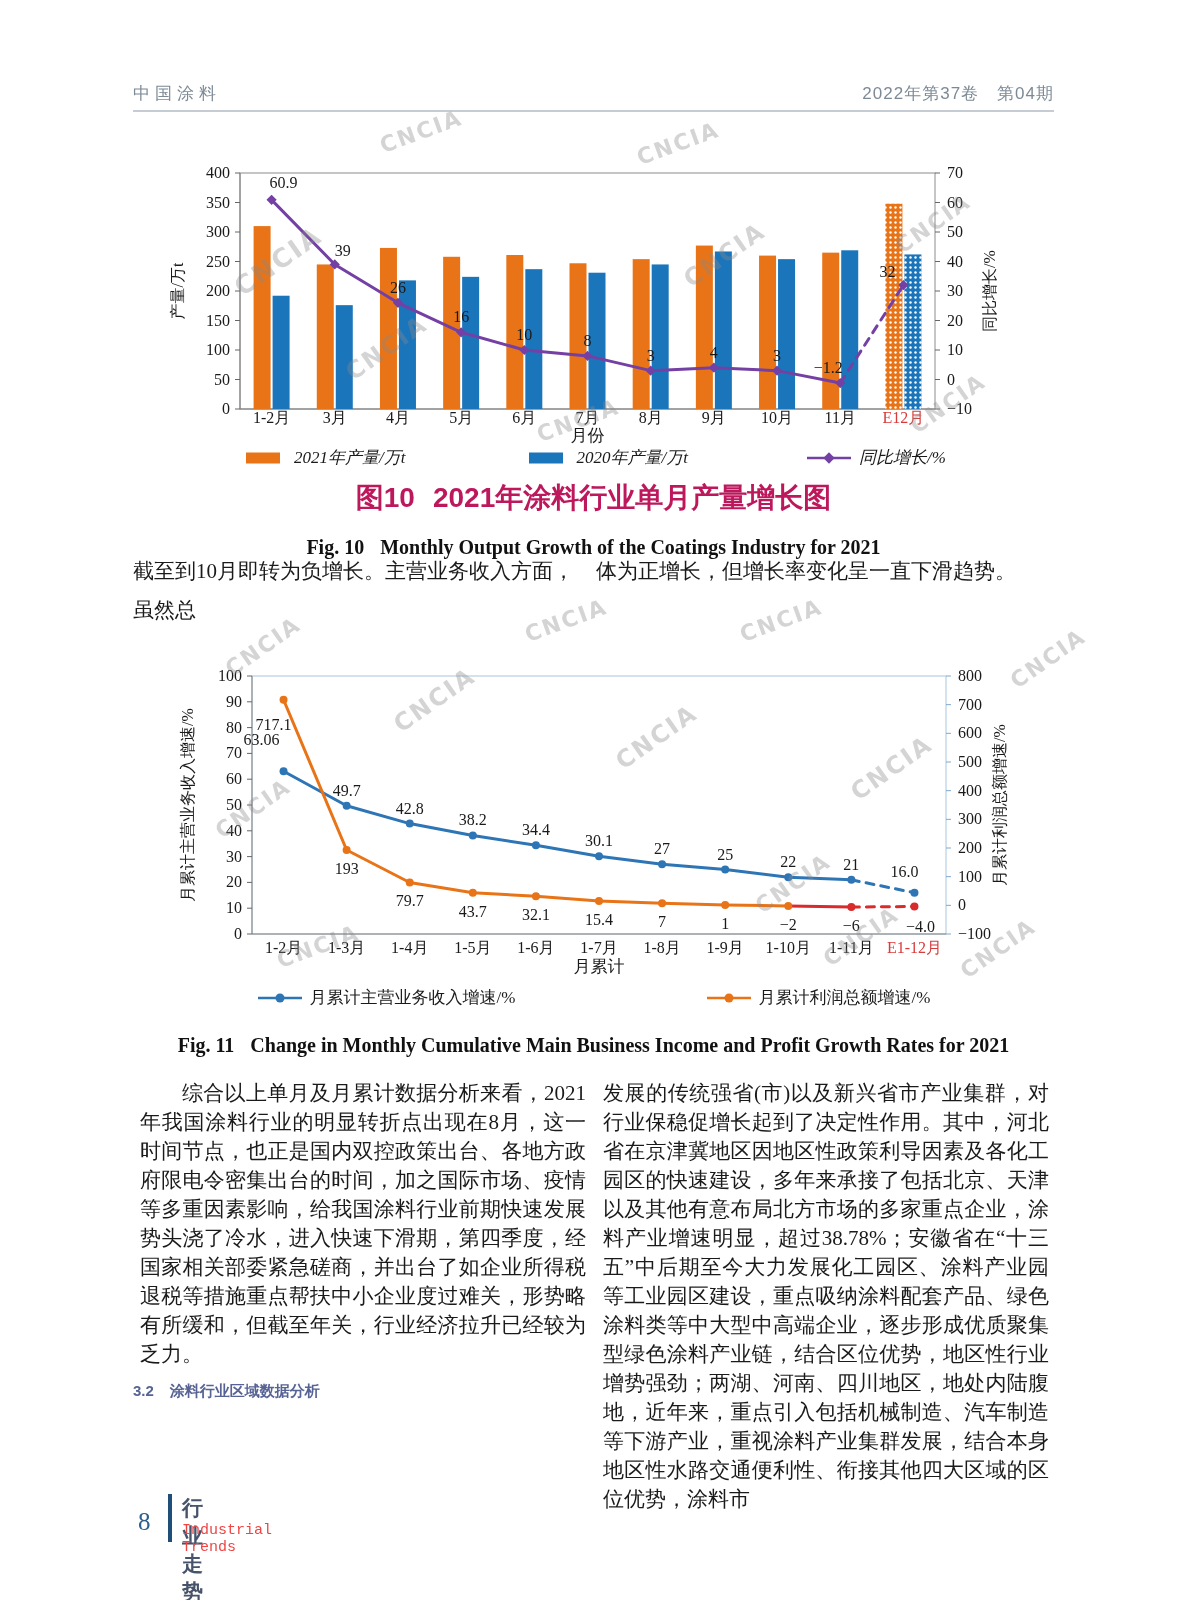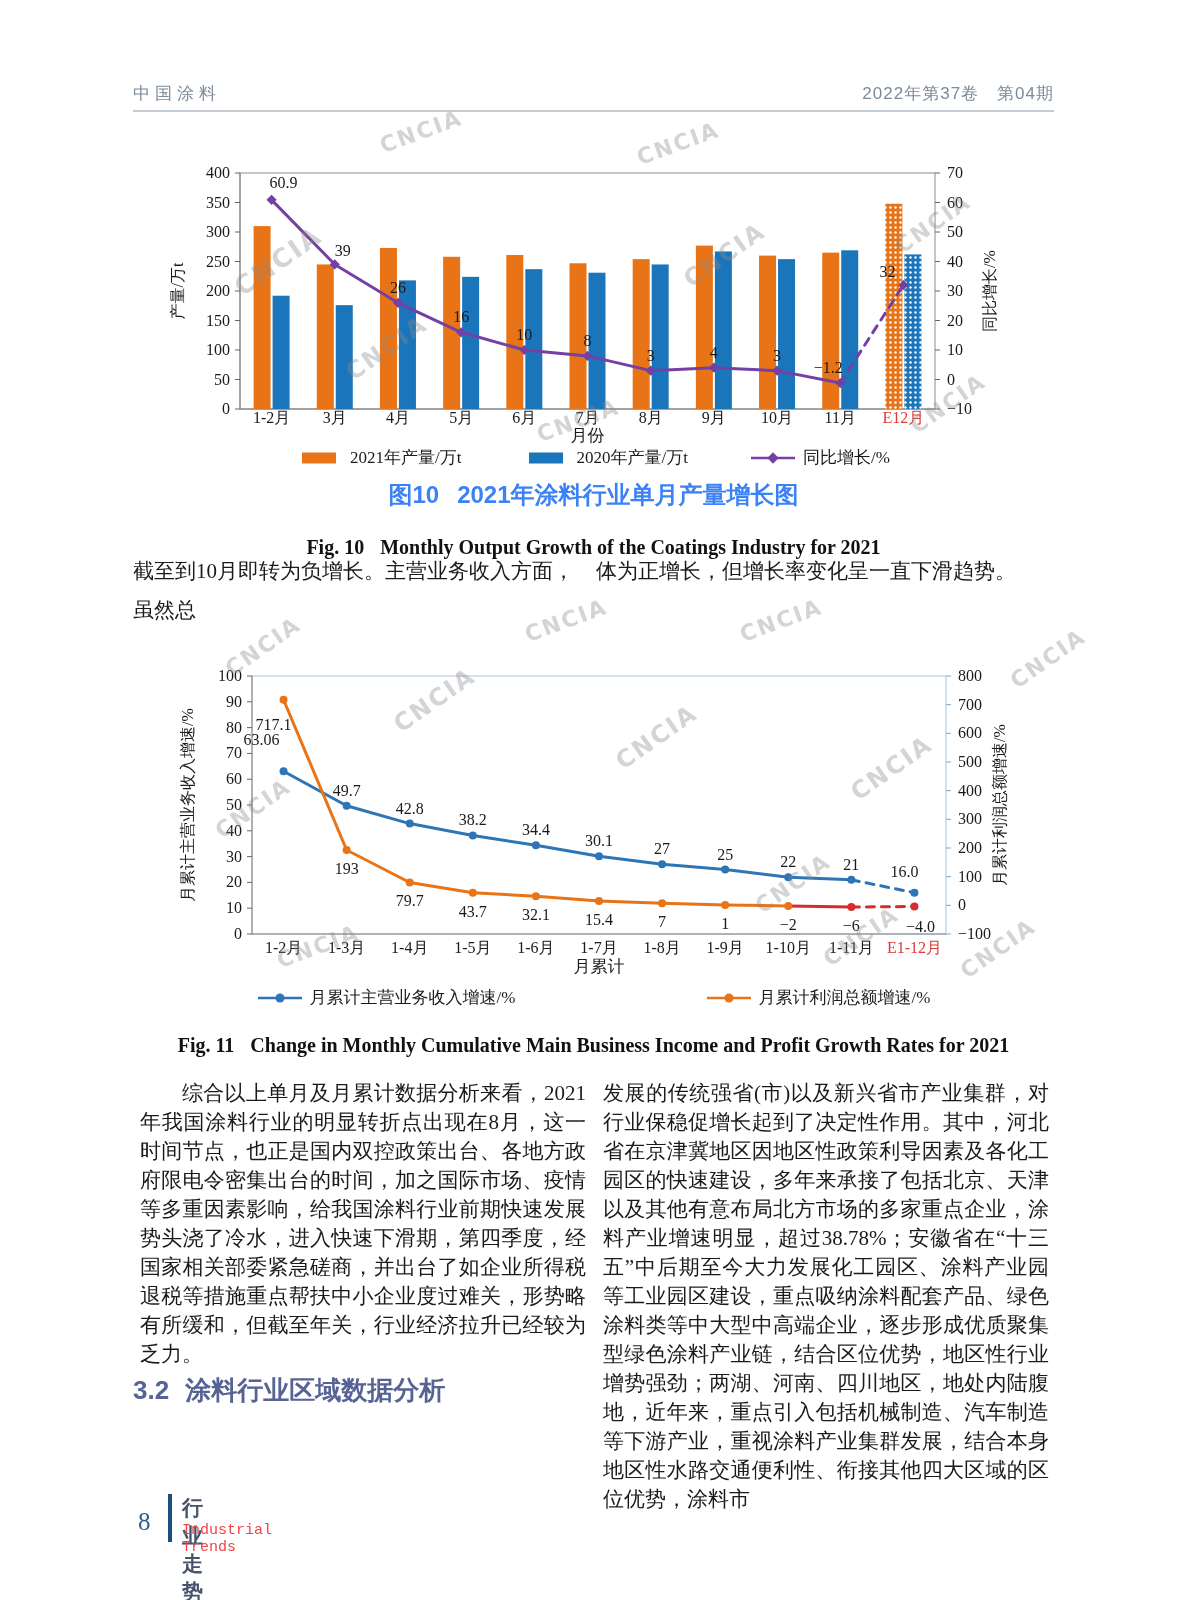--- a/index.html
+++ b/index.html
@@ -14,34 +14,34 @@
   
   .wm{position:absolute;color:#8a8a8a;opacity:.36;font-weight:700;letter-spacing:2px;
       font-family:"DejaVu Sans","Liberation Sans",sans-serif;pointer-events:none;white-space:nowrap;}
   
   .chart-wrap{position:absolute;}
   .legend-row{display:flex;justify-content:center;align-items:center;font-size:17px;}
   .legend-item{display:flex;align-items:center;gap:7px;}
   .legend-item svg{display:block;}
   
   .cap{position:absolute;left:133px;width:921px;text-align:center;}
-  .cap-zh{font-family:"Liberation Sans","DejaVu Sans",sans-serif;font-weight:700;font-size:24px;color:#3b82f6;}
+  .cap-zh{font-family:"Liberation Sans","DejaVu Sans",sans-serif;font-weight:700;font-size:28px;color:#be185d;}
   .cap-zh .pfx{margin-right:18px;}
   .cap-en{font-weight:700;font-size:20px;color:#111;}
   .cap-en .pfx{margin-right:16px;}
   
   .snippet{position:absolute;top:552px;font-size:21px;line-height:39px;}
   .snippet.l{left:133px;width:460px;}
   .snippet.r{left:596px;width:460px;}
   .col{position:absolute;top:1072px;width:460px;font-size:21px;line-height:29px;text-align:justify;}
   .col.l{left:133px;}
   .col.r{left:596px;}
   .col p{margin:7px;}
   .col p.ind{text-indent:2em;}
-  .sec-h{font-family:"Liberation Sans","DejaVu Sans",sans-serif;font-weight:700;font-size:26px;
+  .sec-h{font-family:"Liberation Sans","DejaVu Sans",sans-serif;font-weight:700;font-size:15px;
          color:#566394;margin:4px 0 4px 0;}
   .sec-h .no{margin-right:16px;}
   
   .footer{position:absolute;left:138px;top:1492px;height:52px;}
   .footer .pg{position:absolute;left:0;top:16px;font-size:25px;color:#2e5f8e;}
   .footer .bar{position:absolute;left:30px;top:2px;width:4px;height:48px;background:#1f4e79;}
   .footer .zh{position:absolute;left:44px;top:2px;font-family:"Liberation Sans","DejaVu Sans",sans-serif;
               font-weight:700;font-size:21px;color:#46536a;letter-spacing:2px;}
   .footer .en{position:absolute;left:44px;top:30px;font-size:15px;color:#ef4444;font-family:Liberation Mono, monospace;}
 </style>
@@ -168,21 +168,21 @@
         <text x="517.6818181818182" y="215.65" text-anchor="middle" font-size="16" fill="#1a1a1a" transform="">3</text>
         <rect x="577.2636363636364" y="219.1" width="7.2" height="7.2" fill="#7440A4" transform="rotate(45 580.8636363636364 222.7)"></rect>
         <text x="580.8636363636364" y="212.7" text-anchor="middle" font-size="16" fill="#1a1a1a" transform="">4</text>
         <rect x="640.4454545454545" y="222.05" width="7.2" height="7.2" fill="#7440A4" transform="rotate(45 644.0454545454545 225.65)"></rect>
         <text x="644.0454545454545" y="215.65" text-anchor="middle" font-size="16" fill="#1a1a1a" transform="">3</text>
         <rect x="703.6272727272727" y="234.44" width="7.2" height="7.2" fill="#7440A4" transform="rotate(45 707.2272727272727 238.04)"></rect>
         <text x="695.2272727272727" y="228.04" text-anchor="middle" font-size="16" fill="#1a1a1a" transform="">−1.2</text>
         <rect x="766.8090909090909" y="136.5" width="7.2" height="7.2" fill="#7440A4" transform="rotate(45 770.4090909090909 140.1)"></rect>
         <text x="754.4090909090909" y="132.1" text-anchor="middle" font-size="16" fill="#1a1a1a" transform="">32</text>
       </svg></div>
-  <div id="chart1-legend" class="legend-row" style="position:absolute;left:133px;top:446px;width:921px;column-gap:62px;">
+  <div id="chart1-legend" class="legend-row" style="position:absolute;left:133px;top:446px;width:921px;column-gap:118px;font-style:italic;">
       <div class="legend-item">
         <svg width="46" height="16" viewBox="0 0 46 16">
           <rect x="5" y="2.5" width="34" height="11" fill="#E87417"></rect>
         </svg>
         <span>2021年产量/万t</span>
       </div>
       <div class="legend-item">
         <svg width="46" height="16" viewBox="0 0 46 16">
           <rect x="5" y="2.5" width="34" height="11" fill="#1B75BB"></rect>
         </svg>

